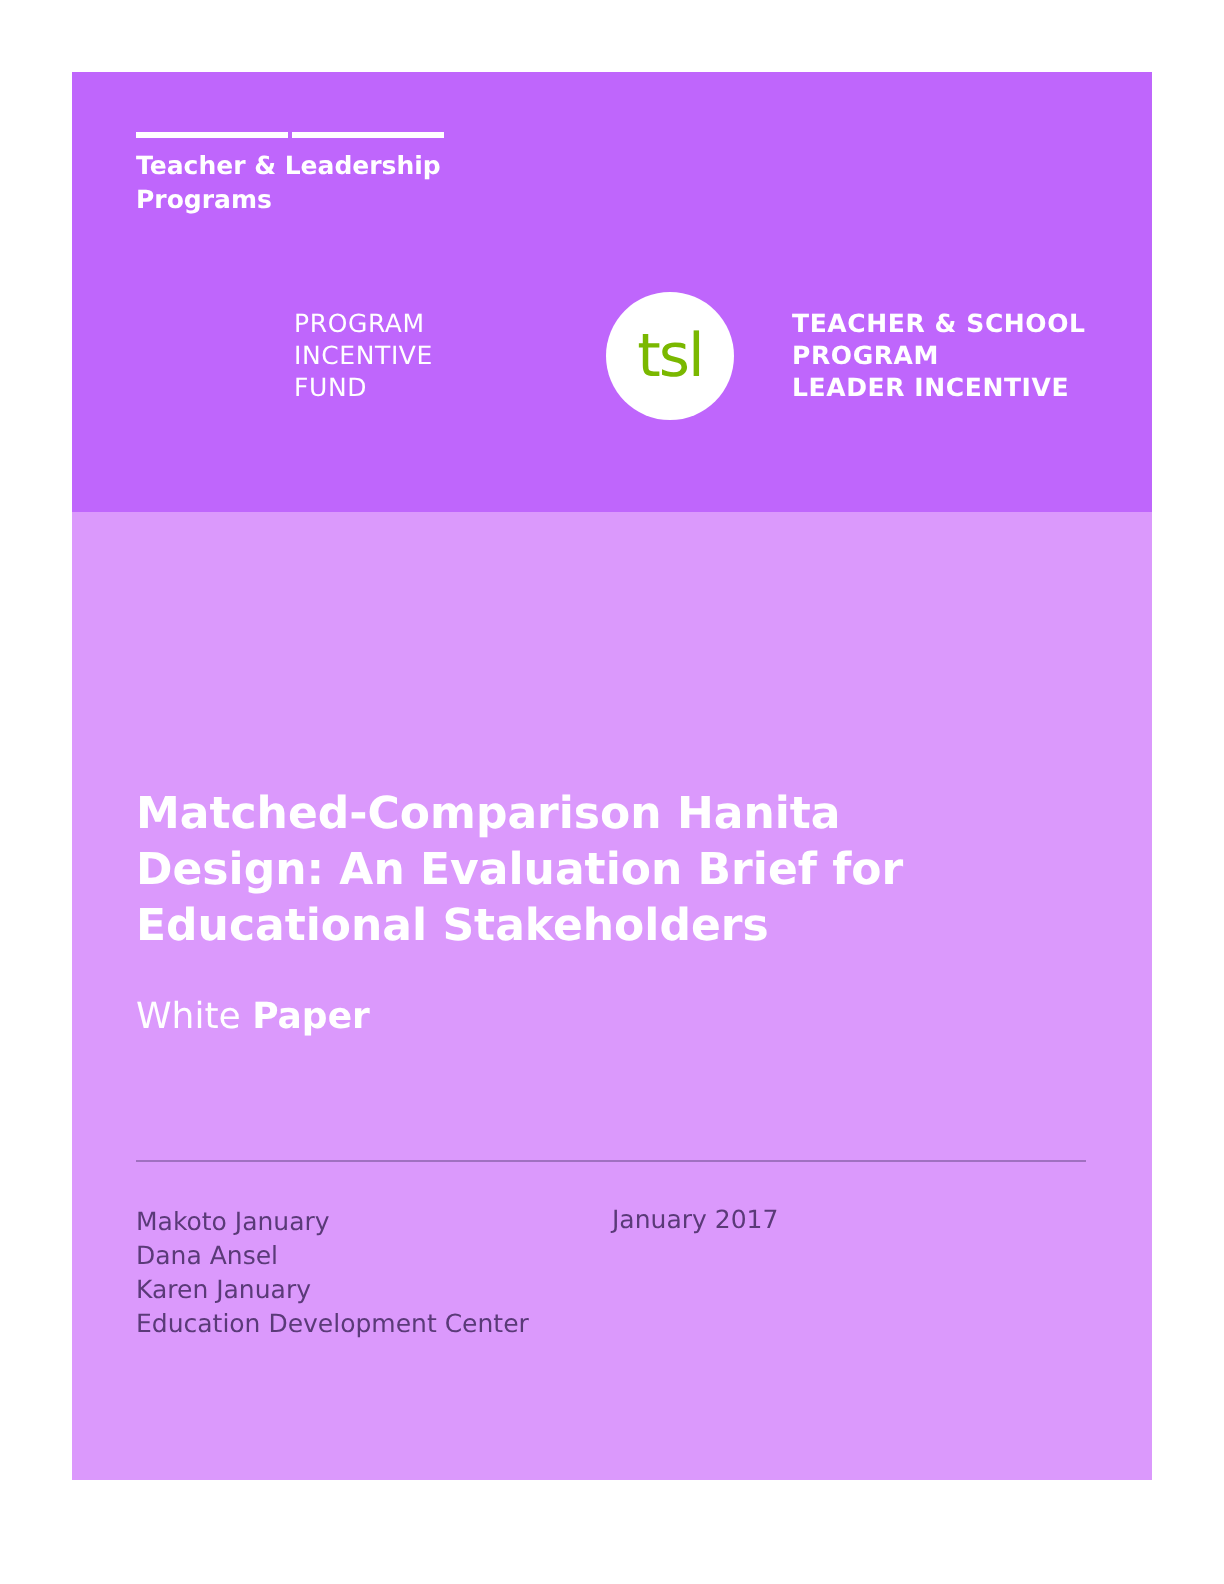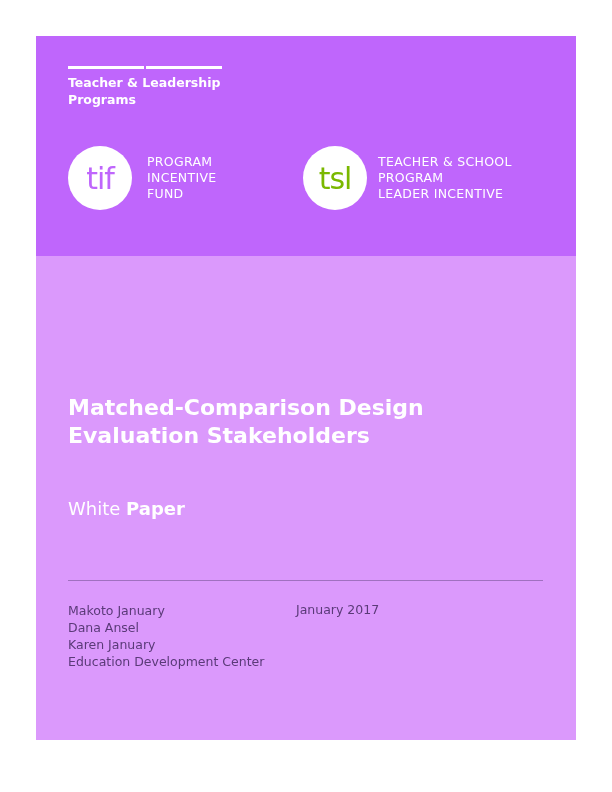--- a/index.html
+++ b/index.html
@@ -30,75 +30,73 @@
     background: #ffffff; display: flex; align-items: center; justify-content: center;
     font-size: 30px; letter-spacing: -1px;
   }
   .logo-tif { left: 32px; top: 110px; color: #bf66fc; }
   .logo-tsl { left: 267px; top: 110px; color: #7ab800; text-align: center; }
   .logo-label {
     position: absolute; color: #ffffff; font-size: 12.5px; line-height: 16px;
     letter-spacing: 0.3px;
   }
   .label-tif { left: 111px; top: 118px; }
-  .label-tsl { left: 342px; top: 118px; }
+  .label-tsl { left: 360px; top: 118px; font-weight: bold; }
   .title {
     position: absolute; left: 32px; top: 358px; color: #ffffff;
     font-weight: bold; font-size: 22px; line-height: 28px; width: 480px;
   }
   .subtitle {
     position: absolute; left: 32px; top: 462px; color: #ffffff; font-size: 18px; text-align: right;
   }
   .subtitle b { font-weight: bold; }
   .divider {
     position: absolute; left: 32px; top: 544px; width: 475px; height: 1px;
     background: #a070c0;
   }
   .authors {
     position: absolute; left: 32px; top: 566px; color: #5a3a78;
     font-size: 12.5px; line-height: 17px;
   }
   .date {
-    position: absolute; left: 260px; top: 566px; color: #5a3a78; font-size: 12.5px;
+    position: absolute; left: 270px; top: 566px; color: #5a3a78; font-size: 12.5px;
   }
 </style>
 </head>
 <body>
 
 <div class="panel">
   <div class="top-band">
     <div class="rule-a"></div>
     <div class="rule-b"></div>
     <div class="program-title">
       <div>Teacher &amp; Leadership</div>
       <div>Programs</div>
     </div>
 
-    <div class="logo-circle logo-tif">
-      <span>tif</span>
-    </div>
     <div class="logo-label label-tif">
       <div>PROGRAM</div>
       <div>INCENTIVE</div>
       <div>FUND</div>
     </div>
 
     <div class="logo-circle logo-tsl">
       <span>tsl</span>
     </div>
     <div class="logo-label label-tsl">
       <div>TEACHER &amp; SCHOOL</div>
       <div>PROGRAM</div>
       <div>LEADER INCENTIVE</div>
     </div>
   </div>
 
   <div class="title">
-    <div>Matched-Comparison Design</div>
-    <div>Evaluation Stakeholders</div>
+    <div>Matched-Comparison Hanita</div>
+    <div>Design: An Evaluation Brief for</div>
+    <div>Educational Stakeholders</div>
   </div>
 
   <div class="subtitle">
     <span>White</span>
     <b>Paper</b>
   </div>
 
   <div class="divider"></div>
 
   <div class="authors">

